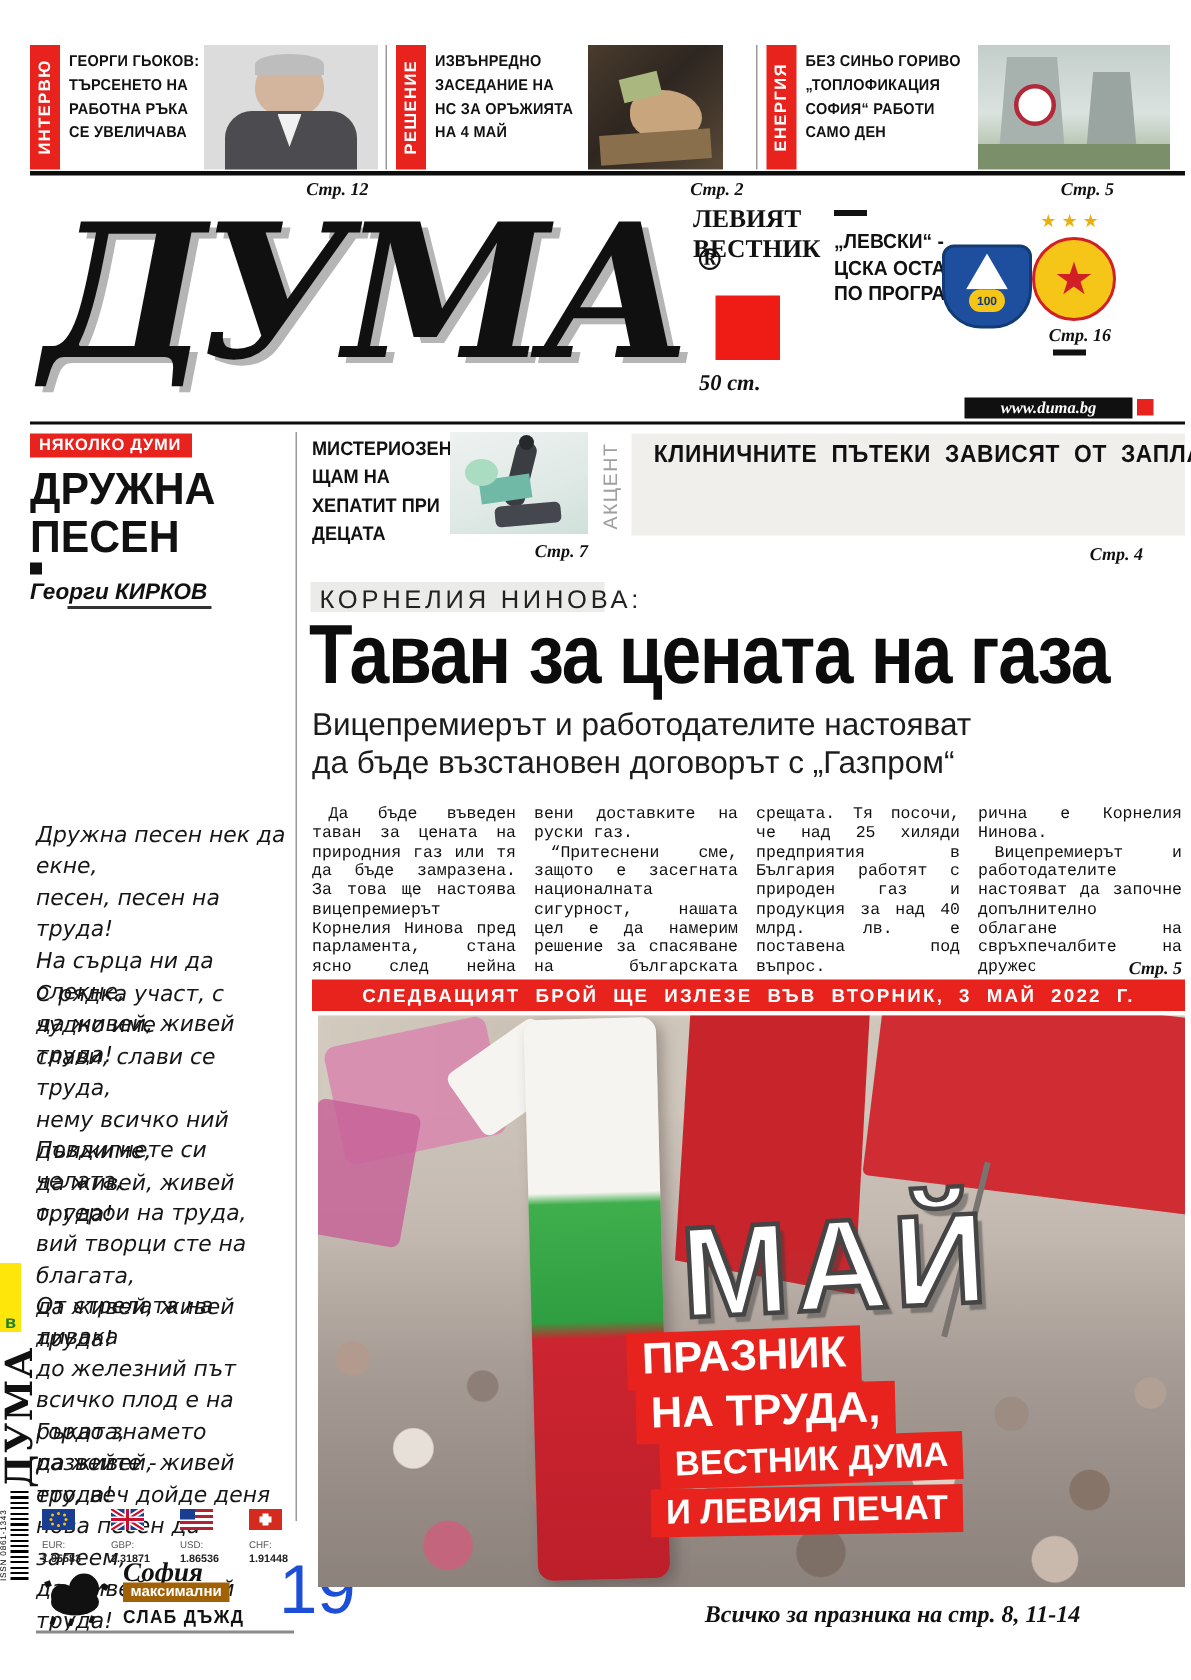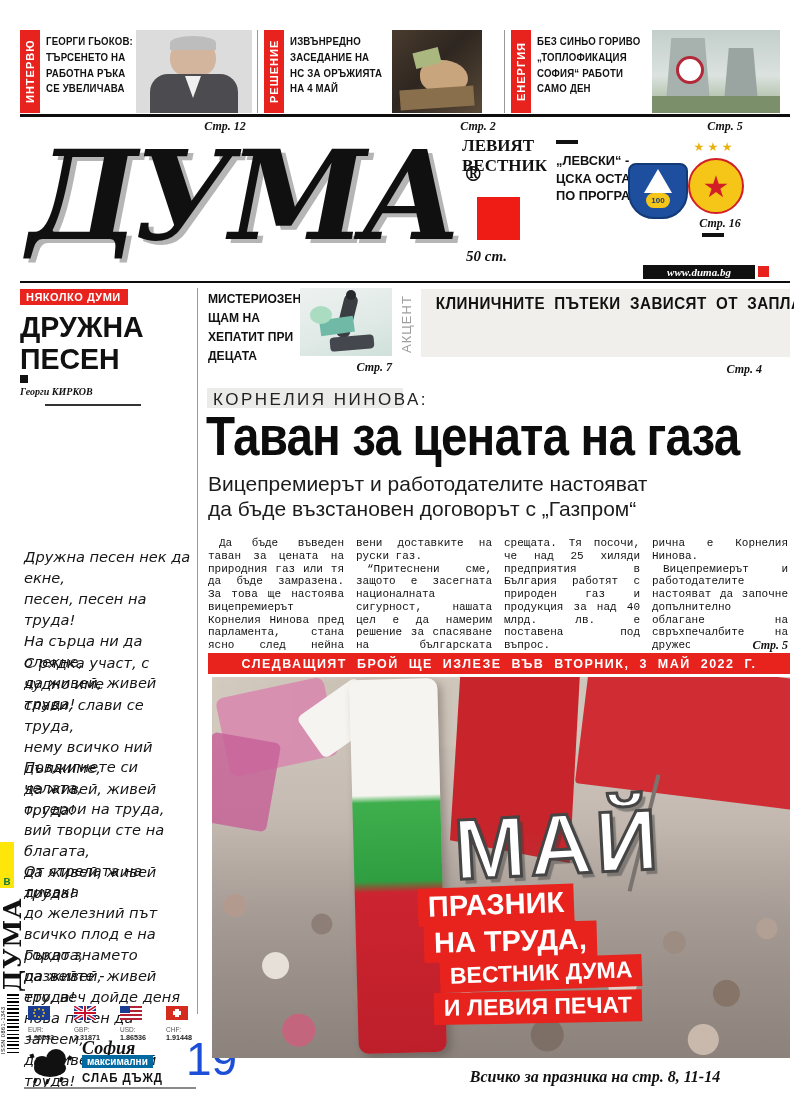--- a/index.html
+++ b/index.html
@@ -25,21 +25,21 @@
   .dash{background:#111;height:4px;}
   .issue-bar span{font-weight:bold;font-size:10px;letter-spacing:1.2px;}
   .bullet{width:8px;height:8px;background:#e8231d;display:inline-block;}
   #price{font-family:"Liberation Serif",serif;font-style:italic;font-weight:bold;font-size:15px;}
   #site-strip{background:#101010;color:#fff;font-family:"Liberation Serif",serif;
         font-style:italic;font-weight:bold;font-size:11px;display:flex;align-items:center;justify-content:center;}
   
   #opinion-label{background:#e8231d;color:#fff;font-weight:bold;font-size:11px;
         letter-spacing:.5px;display:flex;align-items:center;padding-left:6px;}
   #opinion-title{font-weight:bold;font-size:30px;line-height:1.05;transform:scaleX(.95);transform-origin:left top;}
-  #opinion-author{font-family:Liberation Serif, serif;font-weight:bold;font-style:italic;font-size:10px;}
+  #opinion-author{font-family:Liberation Sans, sans-serif;font-weight:bold;font-style:italic;font-size:15px;}
   .poem{font-family:"DejaVu Sans",sans-serif;font-style:italic;font-size:14.6px;
         line-height:21px;white-space:pre-line;color:#161616;}
   
   #hep-title{font-weight:bold;font-size:13px;line-height:1.45;transform:scaleX(.93);transform-origin:left top;}
   #accent-tag{color:#9f9f9f;font-size:13px;letter-spacing:1px;writing-mode:vertical-rl;
         transform:rotate(180deg);text-align:center;}
   #accent-box{background:#f1efeb;}
   #accent-title{font-weight:bold;font-size:16.5px;white-space:nowrap;transform:scaleX(.92);
         transform-origin:center top;text-align:center;letter-spacing:.5px;word-spacing:5px;}
   #accent-body{font-family:"Liberation Serif",serif;font-style:italic;font-weight:bold;
@@ -81,21 +81,21 @@
         -webkit-text-stroke:3px #454545;text-shadow:4px 5px 1px rgba(60,60,60,.45);transform:rotate(-3deg);}
   .red-line{background:#e8231d;color:#fff;font-weight:bold;padding:2px 10px 3px 10px;
         display:inline-block;white-space:nowrap;transform-origin:left center;}
   #poster-footer{font-family:"Liberation Serif",serif;font-weight:bold;font-style:italic;
         font-size:16px;text-align:center;}
   
   .cur{width:46px;}
   .cur .code{font-size:6.5px;color:#555;margin-top:2px;}
   .cur .val{font-size:7.2px;font-weight:bold;color:#222;}
   #weather-city{font-family:"Liberation Serif",serif;font-weight:bold;font-style:italic;font-size:18px;}
-  #weather-badge{background:#0369a1;color:#fff;font-weight:bold;font-size:10px;padding:1px 5px;display:inline-block;}
+  #weather-badge{background:#a16207;color:#fff;font-weight:bold;font-size:10px;padding:1px 5px;display:inline-block;}
   #weather-cond{font-weight:bold;font-size:12.5px;letter-spacing:1px;transform:scaleX(.92);transform-origin:left top;}
   #temp{font-size:46px;line-height:1;color:#1d4ed8;margin-left:44px;}
   #temp-unit{font-size:16px;vertical-align:24px;letter-spacing:2px;}
   
   #yellow-strip{background:#ffe60a;color:#1e7e34;font-weight:bold;font-size:12px;
         display:flex;align-items:flex-end;justify-content:center;}
   #vert-duma{font-family:"DejaVu Serif",serif;font-weight:bold;font-size:25px;
         writing-mode:vertical-rl;transform:rotate(180deg);letter-spacing:1px;}
   #barcode{background:repeating-linear-gradient(180deg,#000 0 1.5px,#fff 1.5px 3.6px);}
   #issn{font-size:5.5px;writing-mode:vertical-rl;transform:rotate(180deg);color:#000;letter-spacing:.5px;}

